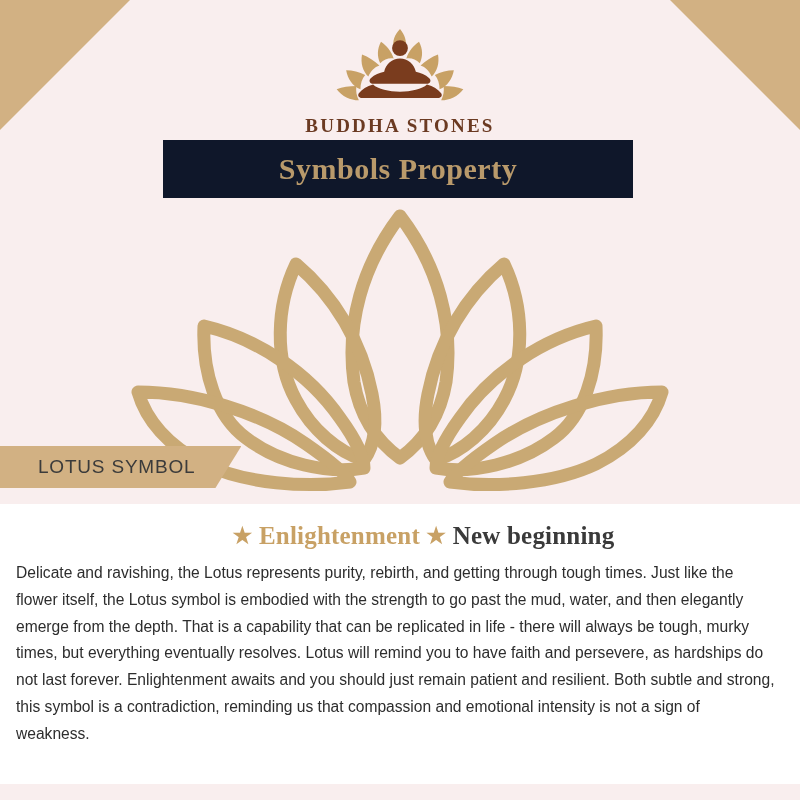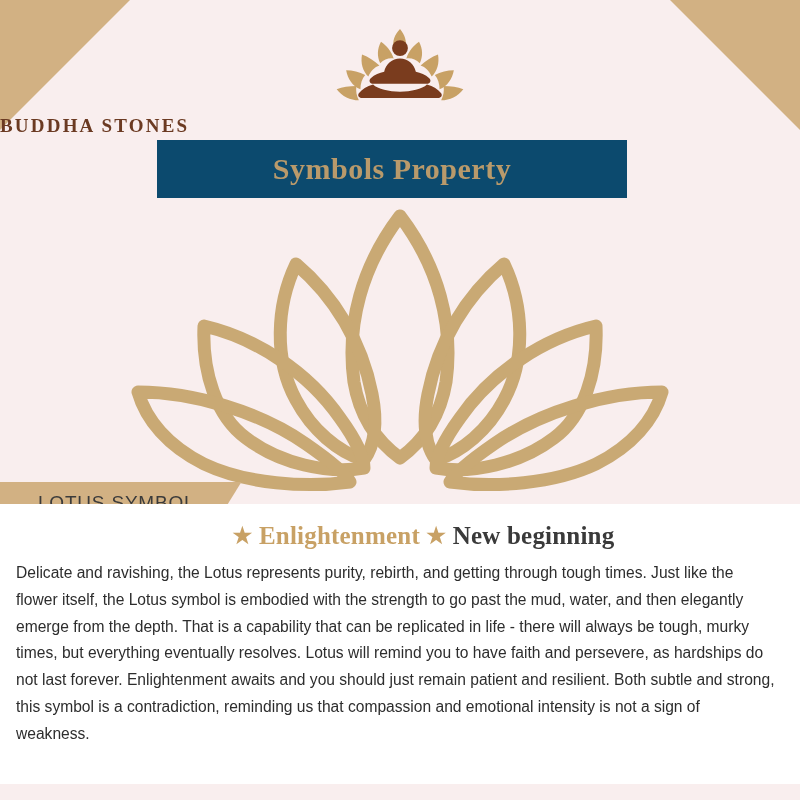--- a/index.html
+++ b/index.html
@@ -46,42 +46,43 @@
     bottom: 0; right: 0;
     border-bottom: 130px solid #d2b183;
     border-left: 130px solid transparent;
   }
   
   .brand {
     position: absolute;
     top: 18px;
     left: 0;
     width: 800px;
+    text-align: center;
   }
   .brand-logo {
     height: 95px;
     display: block;
     margin: 0 auto;
   }
   .brand-name {
     font-family: "Liberation Serif", serif;
     font-size: 19px;
     letter-spacing: 2.2px;
     font-weight: bold;
     color: #6b3a22;
     margin-top: 2px;
   }
   
   .title-banner {
     position: absolute;
     top: 140px;
-    left: 157px;
+    left: 163px;
     width: 470px;
     height: 58px;
-    background: #0c4a6e;
+    background: #0f172a;
     display: flex;
     align-items: center;
     justify-content: center;
   }
   .title-text {
     font-family: "Liberation Serif", serif;
     font-size: 30px;
     font-weight: bold;
     color: #b99a6b;
     letter-spacing: 0.5px;
@@ -102,21 +103,20 @@
     position: absolute;
     top: 446px;
     left: 0;
     height: 42px;
     background: #d2b183;
     display: flex;
     align-items: center;
     padding-left: 38px;
     padding-right: 46px;
     clip-path: polygon(0 0, 100% 0, calc(100% - 26px) 100%, 0 100%);
-    margin-top: 36px;
   }
   .lotus-tab-label {
     font-size: 19px;
     color: #3b3b3b;
     letter-spacing: 0.8px;
   }
   
   .text-panel {
     position: absolute;
     top: 504px;

